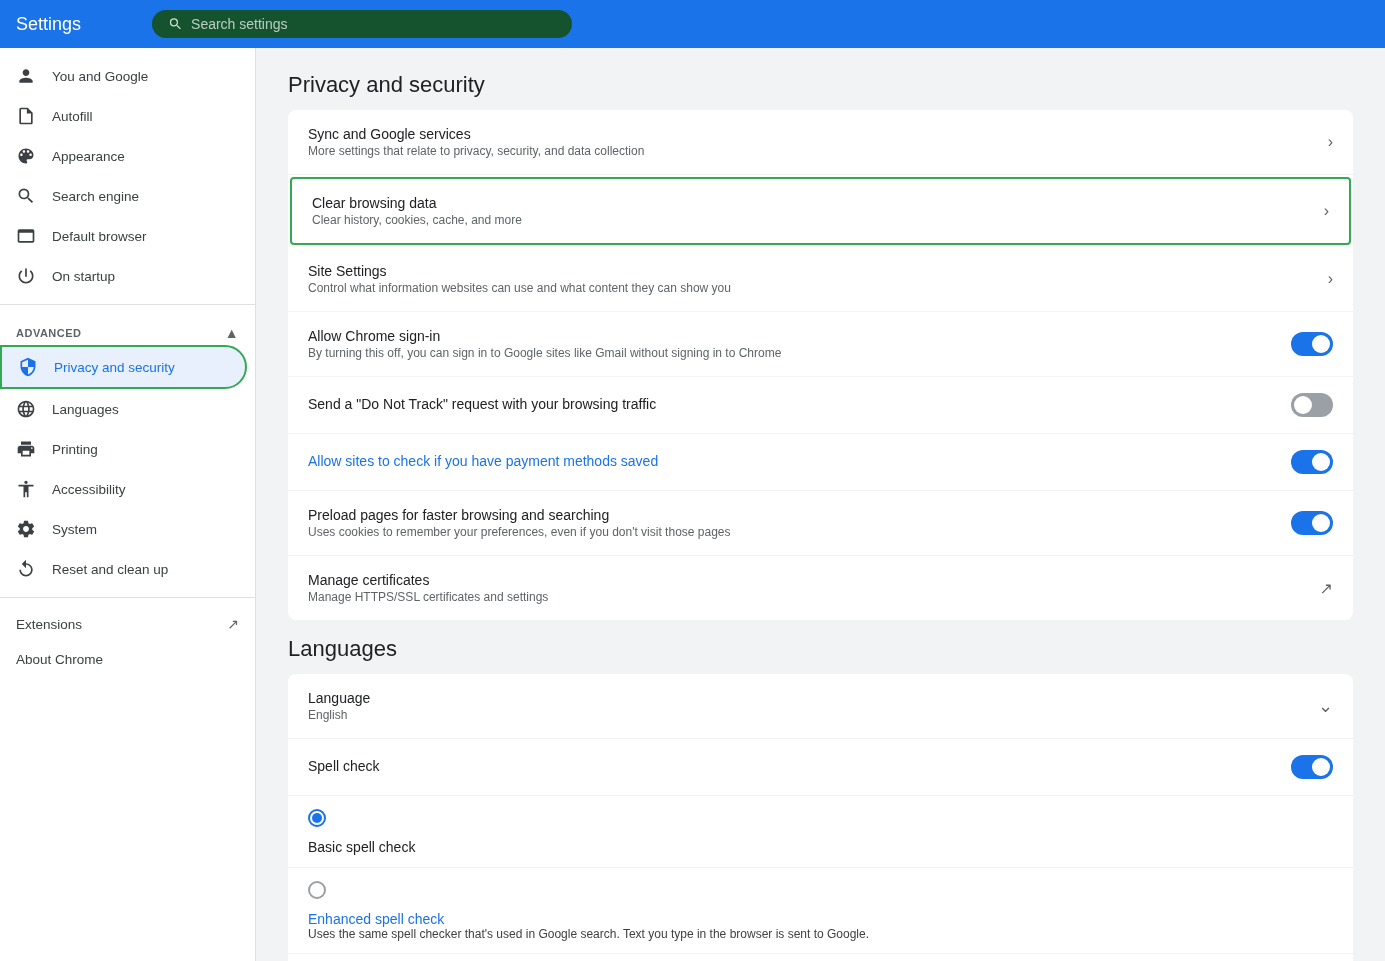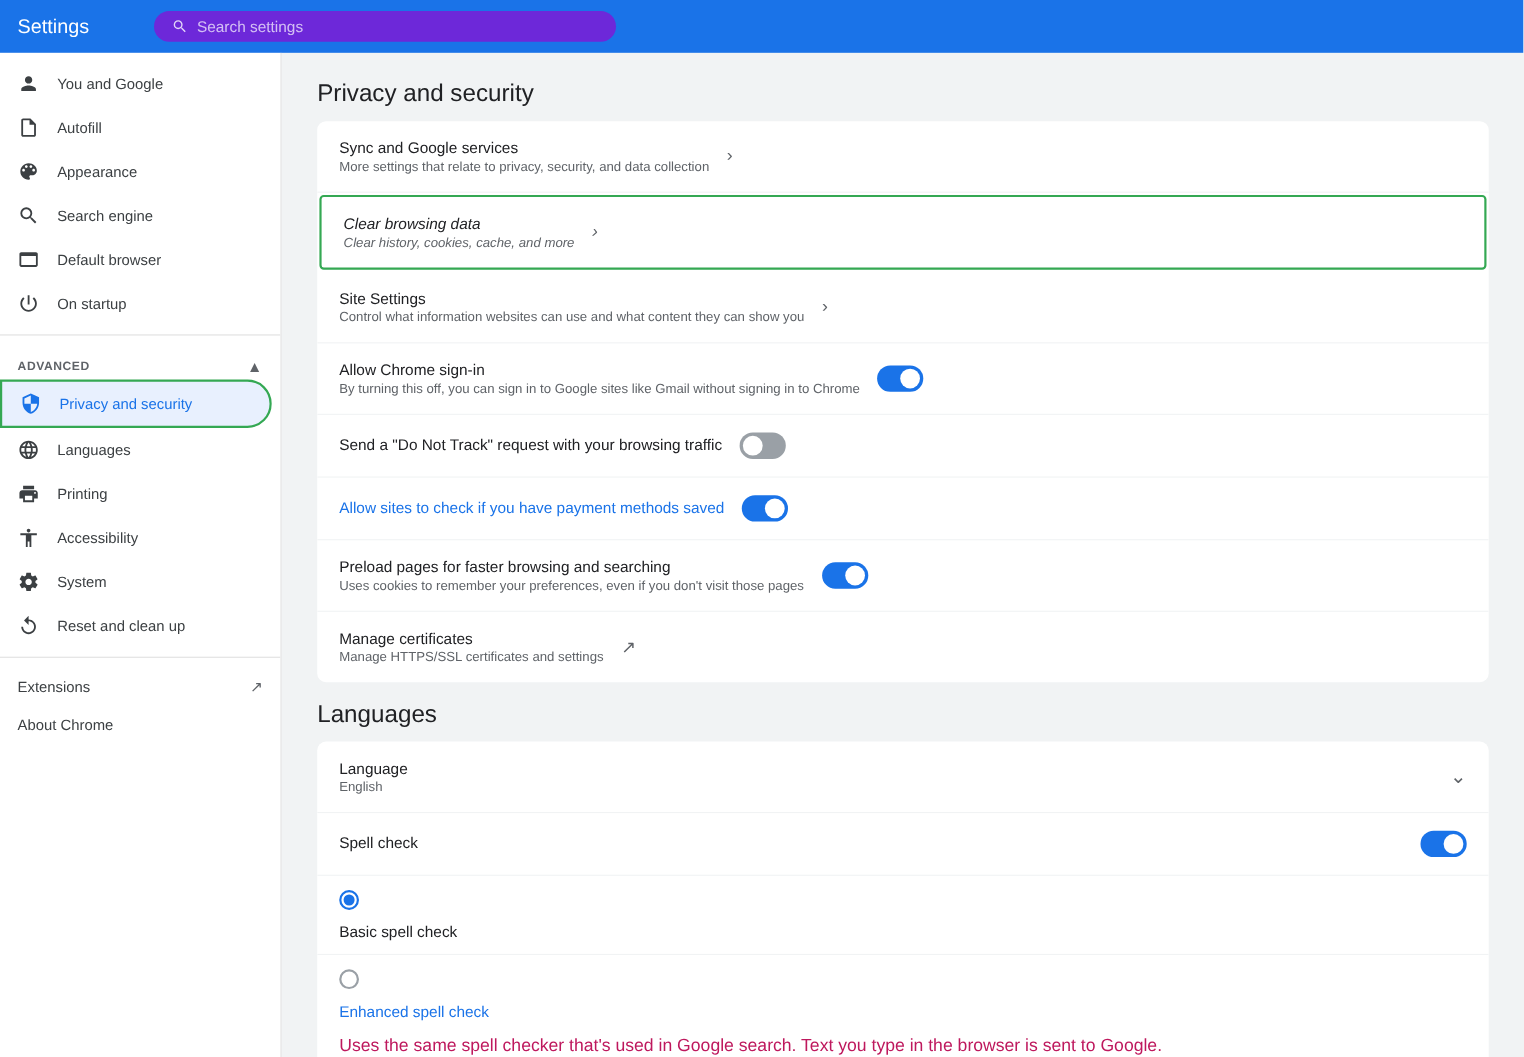--- a/index.html
+++ b/index.html
@@ -5,33 +5,33 @@
     * { box-sizing: border-box; margin: 0; padding: 0; }
     body { font-family: 'Segoe UI', Arial, sans-serif; background: #f1f3f4; display: flex; flex-direction: column; height: 961px; overflow: hidden; }
 
     
     .header {
       background: #1a73e8;
       height: 48px;
       display: flex;
       align-items: center;
       padding: 0 16px;
-      gap: 4px;
+      gap: 16px;
       flex-shrink: 0;
     }
     .header-title {
       color: white;
       font-size: 18px;
       font-weight: 500;
       min-width: 120px;
     }
     .search-bar {
       display: flex;
       align-items: center;
-      background: #6d28d9;
+      background: #14532d;
       border-radius: 24px;
       padding: 6px 16px;
       gap: 8px;
       width: 420px;
     }
     .search-bar input {
       background: transparent;
       border: none;
       outline: none;
       color: white;
@@ -123,30 +123,30 @@
 
     .card {
       background: #fff;
       border-radius: 8px;
       margin-bottom: 16px;
       overflow: hidden;
     }
     .card-row {
       display: flex;
       align-items: center;
+      justify-content: space-between;
       padding: 16px 20px;
       border-bottom: 1px solid #f1f3f4;
       cursor: pointer;
     }
     .card-row:last-child { border-bottom: none; }
     .card-row.highlighted {
       border: 2.5px solid #34a853;
       border-radius: 4px;
       margin: 2px;
-      font-style: italic;
     }
     .card-row-text {}
     .card-row-label {
       font-size: 14px;
       color: #202124;
       margin-bottom: 2px;
     }
     .card-row-desc {
       font-size: 12px;
       color: #5f6368;
@@ -216,21 +216,21 @@
     }
     .radio-circle.checked::after {
       content: '';
       width: 10px;
       height: 10px;
       border-radius: 50%;
       background: #1a73e8;
     }
     .radio-circle.unchecked { border-color: #9aa0a6; }
     .radio-text-label { font-size: 14px; color: #202124; }
-    .radio-text-desc { font-size: 16px; color: #be185d; margin-top: 15px; }
+    .radio-text-desc { font-size: 12px; color: #404040; margin-top: 0; }
 
     
     .spell-check-row {
       display: flex;
       align-items: center;
       justify-content: space-between;
       padding: 16px 20px;
       border-bottom: 1px solid #f1f3f4;
     }
 

